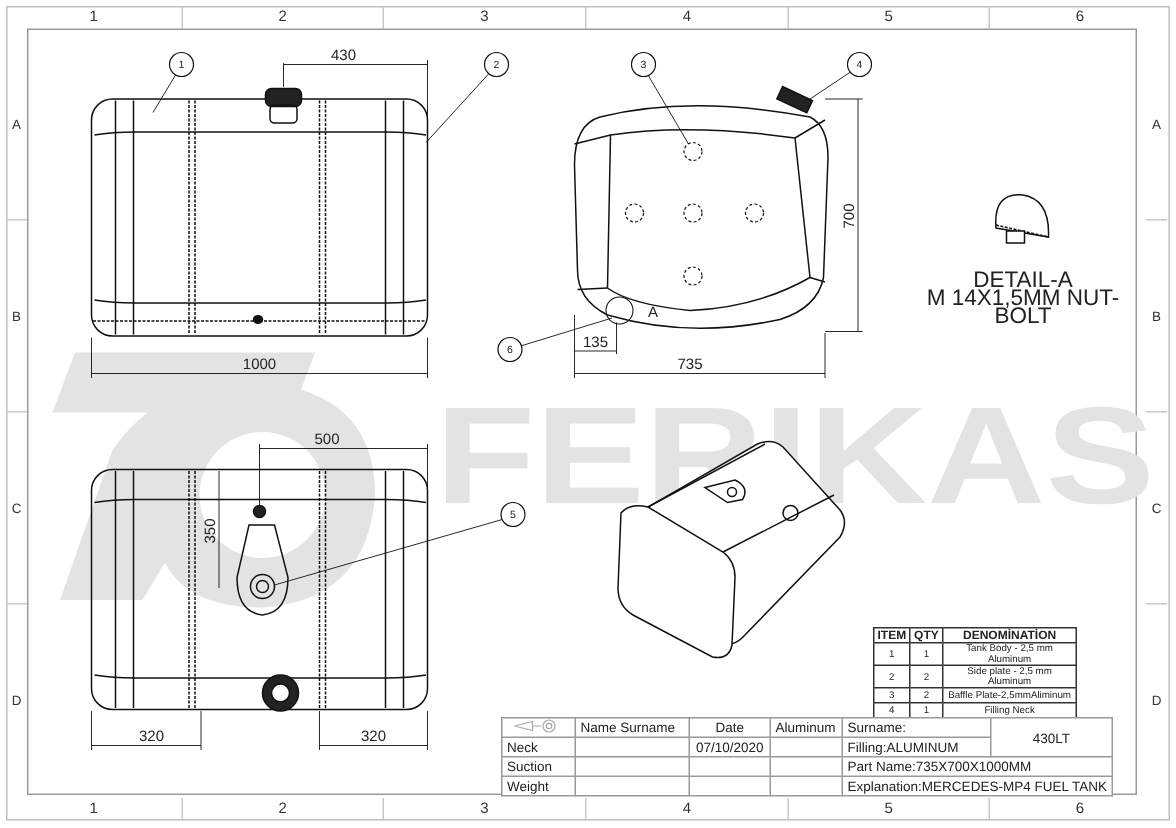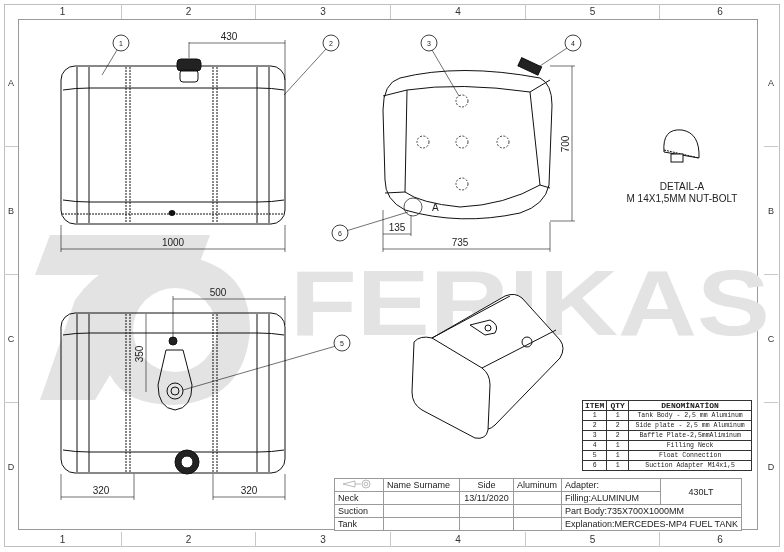--- a/index.html
+++ b/index.html
@@ -9,22 +9,22 @@
   .frame-inner { position: absolute; left: 18px; top: 19px; width: 740px; height: 511px; border: 1px solid #9a9a9a; }
   .zone-row { position: absolute; left: 4px; width: 776px; height: 15px; display: flex; font-size: 10px; color: #333; }
   .zone-row .cell { display: flex; align-items: center; justify-content: center; border-right: 1px solid #c8c8c8; }
   .zone-row .cell:last-child { border-right: none; }
   .zone-col { position: absolute; top: 19px; width: 14px; height: 511px; display: flex; flex-direction: column; font-size: 9px; color: #333; }
   .zone-col .cell { display: flex; align-items: center; justify-content: center; border-bottom: 1px solid #c8c8c8; flex: 1; }
   .zone-col .cell:last-child { border-bottom: none; }
   svg.drawing { position: absolute; left: 0; top: 0; }
   .dimtext { font-family: "Liberation Sans", sans-serif; font-size: 10px; fill: #222; }
   .balloon-text { font-family: "Liberation Sans", sans-serif; font-size: 7px; fill: #222; }
-  .detail-caption { position: absolute; left: 612px; top: 181px; width: 140px; text-align: center; font-size: 10px; line-height: 12px; color: #222; }
-  table.bom { position: absolute; left: 582px; top: 400px; width: 170px; border-collapse: collapse; font-size: 6.5px; background: #fff; font-family: Liberation Mono, monospace; }
+  .detail-caption { position: absolute; left: 612px; top: 181px; width: 140px; text-align: center; font-size: 15px; line-height: 12px; color: #222; }
+  table.bom { position: absolute; left: 582px; top: 418px; width: 136px; border-collapse: collapse; font-size: 6.5px; background: #fff; }
   table.bom th, table.bom td { border: 1px solid #333; text-align: center; height: 10px; padding: 0 2px; }
   table.bom th { font-size: 8px; font-weight: bold; }
   table.title-block { position: absolute; left: 334px; top: 478px; width: 408px; border-collapse: collapse; font-size: 9px; background: #fff; }
   table.title-block td { border: 1px solid #9a9a9a; height: 13px; padding: 0 3px; white-space: nowrap; }
   .c { text-align: center; }
 </style>
 </head>
 <body>
 
 <div class="frame-outer"></div>
@@ -263,40 +263,40 @@
       <tr>
     <td class="c" style="width:49px">
       <svg width="36" height="10" viewBox="0 0 36 10">
         <path d="M2,5 L14,2 L14,8 Z" fill="none" stroke="#aaa" stroke-width="0.8"></path>
         <line x1="14" y1="5" x2="20" y2="5" stroke="#aaa" stroke-width="0.8"></line>
         <circle cx="25" cy="5" r="4" fill="none" stroke="#aaa" stroke-width="0.8"></circle>
         <circle cx="25" cy="5" r="1.8" fill="none" stroke="#aaa" stroke-width="0.8"></circle>
       </svg>
     </td>
     <td style="width:76px">Name Surname</td>
-    <td class="c" style="width:54px">Side</td>
+    <td class="c" style="width:54px">Date</td>
     <td style="width:48px">Aluminum</td>
-    <td style="width:99px">Adapter:</td>
+    <td style="width:99px">Surname:</td>
     <td class="c" rowspan="2">430LT</td>
   </tr>
   <tr>
     <td>Neck</td>
     <td></td>
-    <td class="c">13/11/2020</td>
+    <td class="c">07/10/2020</td>
     <td></td>
     <td>Filling:ALUMINUM</td>
   </tr>
   <tr>
     <td>Suction</td>
     <td></td>
     <td></td>
     <td></td>
-    <td colspan="2">Part Body:735X700X1000MM</td>
+    <td colspan="2">Part Name:735X700X1000MM</td>
   </tr>
   <tr>
-    <td>Tank</td>
+    <td>Weight</td>
     <td></td>
     <td></td>
     <td></td>
     <td colspan="2" class="c">Explanation:MERCEDES-MP4 FUEL TANK</td>
   </tr>
 </tbody>
   </table>
 
 </body></html>

